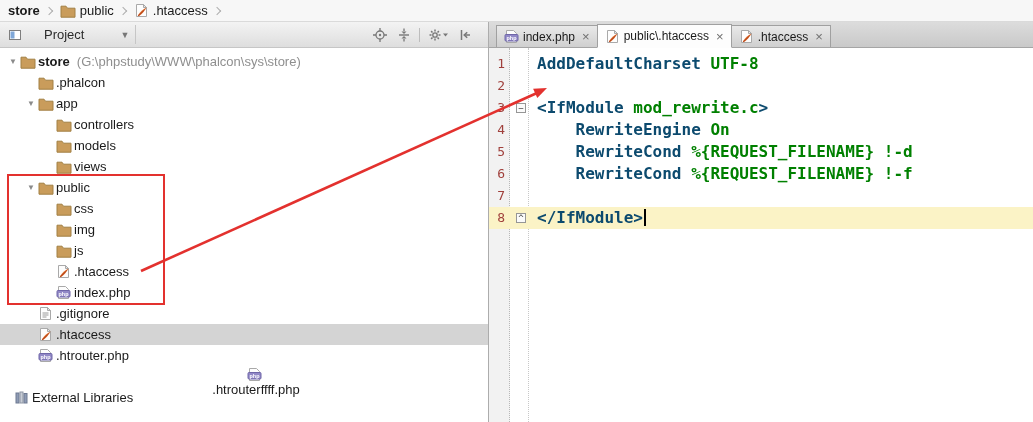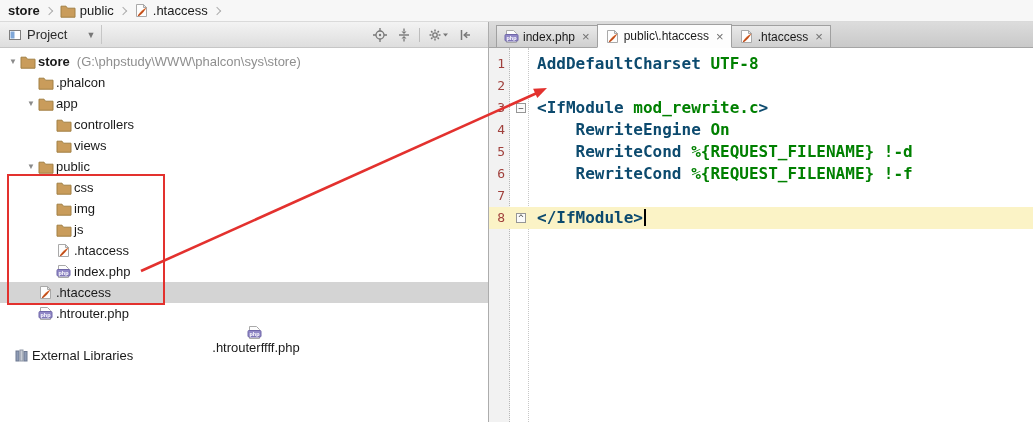--- a/index.html
+++ b/index.html
@@ -21,21 +21,21 @@
     transform:rotate(45deg);margin:0 6px 0 4px;flex:none;}
 
   
   .main{display:flex;height:400px;}
   .left-panel{width:488px;flex:none;border-right:1px solid #ACACAC;display:flex;flex-direction:column;background:#fff;}
   .panel-header{
     height:25px;flex:none;background:linear-gradient(#F3F3F3,#DEDEDE);
     border-bottom:1px solid #C6C6C6;display:flex;align-items:center;
     padding:0 6px;font-size:13px;color:#2b2b2b;
   }
-  .project-btn{display:inline-flex;align-items:center;gap:5px;padding:2px 6px 2px 2px;border-right:1px solid #C6C6C6;margin-right:4px;}
+  .project-btn{display:inline-flex;align-items:center;gap:22px;padding:2px 6px 2px 2px;border-right:1px solid #C6C6C6;margin-right:4px;}
   .caret{font-size:9px;color:#777;margin-left:14px;}
   .header-spacer{flex:1;}
   .panel-toolbar{display:flex;align-items:center;gap:6px;padding-right:8px;}
   .tool-btn{width:18px;height:16px;display:inline-flex;align-items:center;justify-content:center;}
   .tool-btn.wide{width:24px;}
   .tool-sep{width:1px;height:14px;background:#BDBDBD;}
 
   
   .tree{flex:1;padding-top:3px;font-size:13px;overflow:hidden;position:relative;}
   .tree-row{height:21px;display:flex;align-items:center;white-space:nowrap;}
@@ -208,20 +208,29 @@
           </span>
           <span class="tlabel">controllers</span>
         </div>
         <div class="tree-row" style="padding-left: 42px;">
           <span class="twisty"></span>
           <span class="icon">
             <svg width="16" height="14" viewBox="0 0 16 14">
               <path d="M1 2.2 h5 l1.5 2 H15 v9 H1 z" fill="#C99C5B" stroke="#A28044" stroke-width="1"></path>
             </svg>
           </span>
+          <span class="tlabel">models</span>
+        </div>
+        <div class="tree-row" style="padding-left: 42px;">
+          <span class="twisty"></span>
+          <span class="icon">
+            <svg width="16" height="14" viewBox="0 0 16 14">
+              <path d="M1 2.2 h5 l1.5 2 H15 v9 H1 z" fill="#C99C5B" stroke="#A28044" stroke-width="1"></path>
+            </svg>
+          </span>
           <span class="tlabel">views</span>
         </div>
         <div class="tree-row" style="padding-left: 24px;">
           <span class="twisty">▼</span>
           <span class="icon">
             <svg width="16" height="14" viewBox="0 0 16 14">
               <path d="M1 2.2 h5 l1.5 2 H15 v9 H1 z" fill="#C99C5B" stroke="#A28044" stroke-width="1"></path>
             </svg>
           </span>
           <span class="tlabel">public</span>
@@ -268,20 +277,31 @@
         <div class="tree-row" style="padding-left: 42px;">
           <span class="twisty"></span>
           <span class="icon">
             <svg width="15" height="15" viewBox="0 0 15 15">
               <path d="M2.5 1.5 h7 l3 3 v9 h-10z" fill="#FDFDFD" stroke="#A9A9A9"></path>
               <rect x="1" y="5.5" width="13" height="6.5" rx="1" fill="#9188C6" stroke="#6F66A8"></rect>
               <text x="7.5" y="10.6" text-anchor="middle" font-size="5.4" font-weight="bold" fill="#ffffff" font-family="Liberation Sans,sans-serif">php</text>
             </svg>
           </span>
           <span class="tlabel">index.php</span>
+        </div>
+        <div class="tree-row" style="padding-left: 24px;">
+          <span class="twisty"></span>
+          <span class="icon">
+            <svg width="15" height="15" viewBox="0 0 15 15">
+              <path d="M2.5 1.5 h7 l3 3 v9 h-10z" fill="#FDFDFD" stroke="#A9A9A9"></path>
+              <path d="M9.5 1.5 v3 h3z" fill="#E8E8E8" stroke="#A9A9A9"></path>
+              <path d="M4.5 7 h6 M4.5 9 h6 M4.5 11 h4" stroke="#9A9A9A" fill="none"></path>
+            </svg>
+          </span>
+          <span class="tlabel">.gitignore</span>
         </div>
         <div class="tree-row sel" style="padding-left: 24px;">
           <span class="twisty"></span>
           <span class="icon">
             <svg width="15" height="15" viewBox="0 0 15 15">
               <path d="M2.5 1.5 h7 l3 3 v9 h-10z" fill="#FDFDFD" stroke="#A9A9A9"></path>
               <path d="M9.5 1.5 v3 h3z" fill="#E8E8E8" stroke="#A9A9A9"></path>
               <path d="M3.8 12.6 C6 8.5 9 6 12.6 4.4 C10.5 8 8 11 4.8 13.2z" fill="#E2702B"></path>
               <path d="M3.8 12.6 C6.5 9.8 9 7.5 12.6 4.4 C9 9 7 11 4.3 13.1z" fill="#8C1F12" opacity="0.6"></path>
             </svg>

